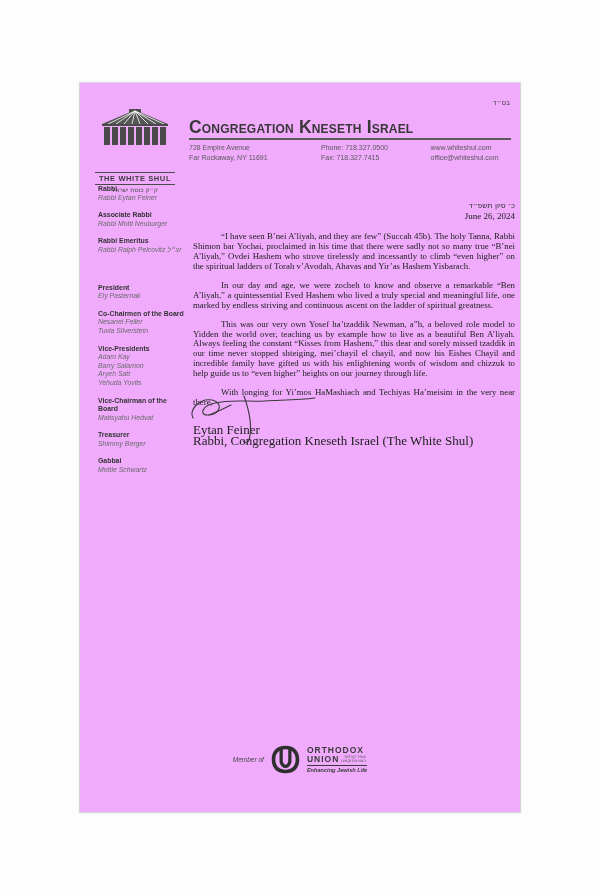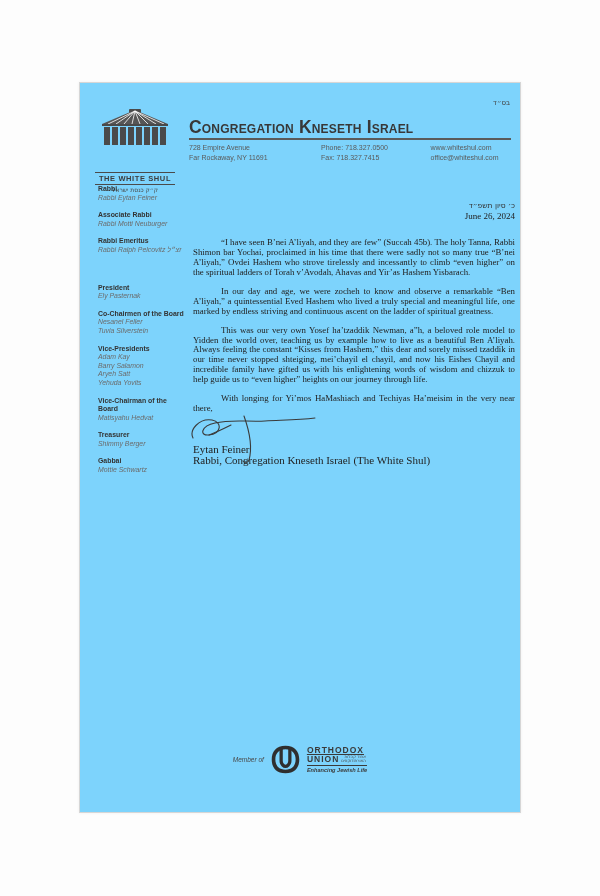--- a/index.html
+++ b/index.html
@@ -1,19 +1,19 @@
 <!DOCTYPE html>
 <html><head>
 <meta charset="utf-8">
 <style>
   * { margin:0; padding:0; box-sizing:border-box; }
   html,body { width:600px; height:896px; background:#fdfdfd; overflow:hidden;
               font-family:"Liberation Sans", sans-serif; }
   .sheet { position:absolute; left:79px; top:82px; width:442px; height:731px;
-           background:#7dd3fc; border:1px solid #d6d6d6;
+           background:#f0abfc; border:1px solid #d6d6d6;
            box-shadow:0 0 3px rgba(0,0,0,0.06); }
 
   
   .bsd { position:absolute; top:16px; right:10px; font-size:7px; color:#444;
          font-family:"DejaVu Sans", sans-serif; }
   .logo-block { position:absolute; left:15px; top:26px; width:80px; text-align:center; }
   .logo-name { font-size:7.5px; font-weight:bold; letter-spacing:0.6px; color:#3c3c3c;
                border-top:1px solid #4a4a4a; border-bottom:1px solid #4a4a4a;
                padding:1px 0; margin-top:19px; }
   .logo-hebrew { font-size:6px; color:#4a4a4a; margin-top:1px;
@@ -28,34 +28,34 @@
   
   .sidebar { position:absolute; left:18px; top:102px; width:90px; }
   .grp { margin-bottom:9px; }
   .grp.extra-gap { margin-top:29px; }
   .grp-title { font-size:6.9px; font-weight:bold; color:#333; line-height:8.6px; }
   .grp-name  { font-size:6.9px; font-style:italic; color:#6b6b6b; line-height:8.6px; }
 
   
   .main { position:absolute; left:113px; top:118px; width:322px;
           font-family:"Liberation Serif", serif; color:#222; }
-  .date-block { text-align:right; margin-bottom:16px; }
+  .date-block { text-align:right; margin-bottom:10px; }
   .date-hebrew { font-size:7.5px; line-height:10px; font-family:"DejaVu Sans", sans-serif; color:#333; }
   .date-english { font-size:9px; line-height:11px; }
   .body-paras p { font-size:8.8px; line-height:1.13; text-align:justify;
                   text-indent:28px; margin-bottom:9px; }
-  .signoff { position:relative; margin-top:30px; font-size:11px; line-height:11px; }
+  .signoff { position:relative; margin-top:16px; font-size:13px; line-height:11px; }
   .signature-svg { position:absolute; left:-6px; top:-36px; pointer-events:none; }
 
   
   .footer { position:absolute; top:662px; left:0; width:100%;
             display:flex; justify-content:center; align-items:center; gap:7px; }
   .member-of { font-size:6.5px; font-style:italic; color:#4a4a4a; }
   .ou-text { color:#3a3a3a; }
-  .ou-line1 { font-size:8.5px; font-weight:bold; letter-spacing:1px; line-height:9px;text-decoration:underline; }
+  .ou-line1 { font-size:8.5px; font-weight:bold; letter-spacing:1px; line-height:9px; }
   .ou-line2 { display:flex; align-items:flex-end; gap:2px;
               border-bottom:1px solid #3a3a3a; padding-bottom:1px; }
   .ou-union { font-size:8.5px; font-weight:bold; letter-spacing:1px; line-height:9px; }
   .ou-hebrew { font-size:4px; line-height:4.5px; color:#4a4a4a;
                font-family:"DejaVu Sans", sans-serif; text-align:right; }
   .ou-tagline { font-size:5.6px; font-style:italic; font-weight:bold; line-height:8px; }
 </style>
 </head>
 <body>
 

